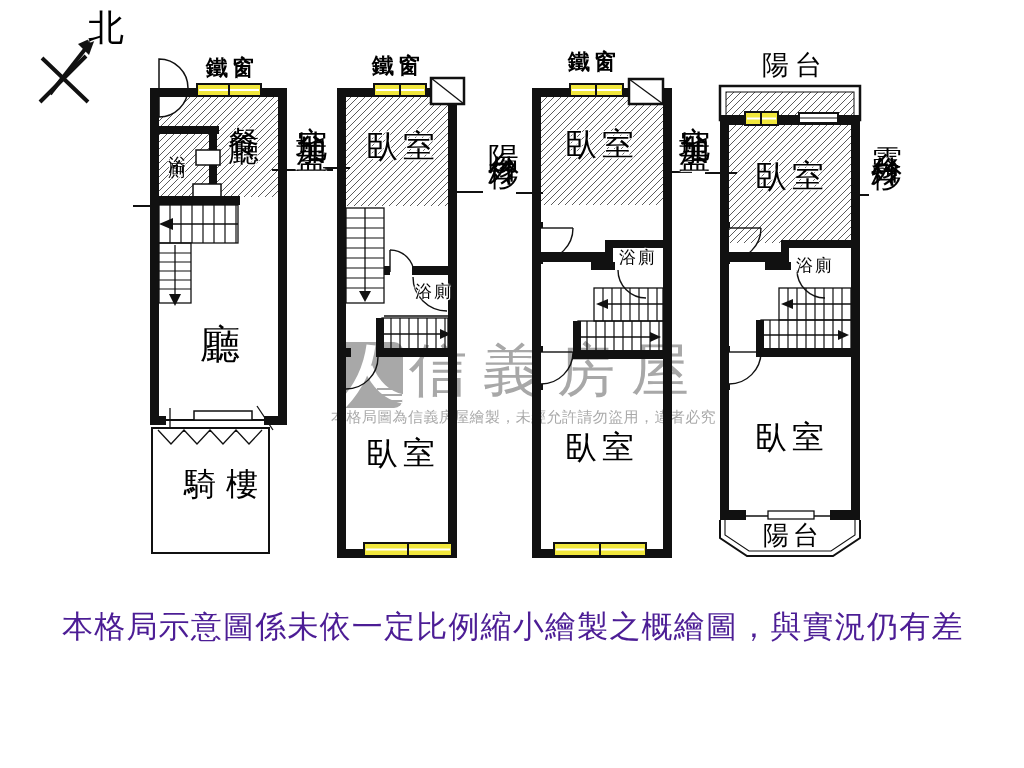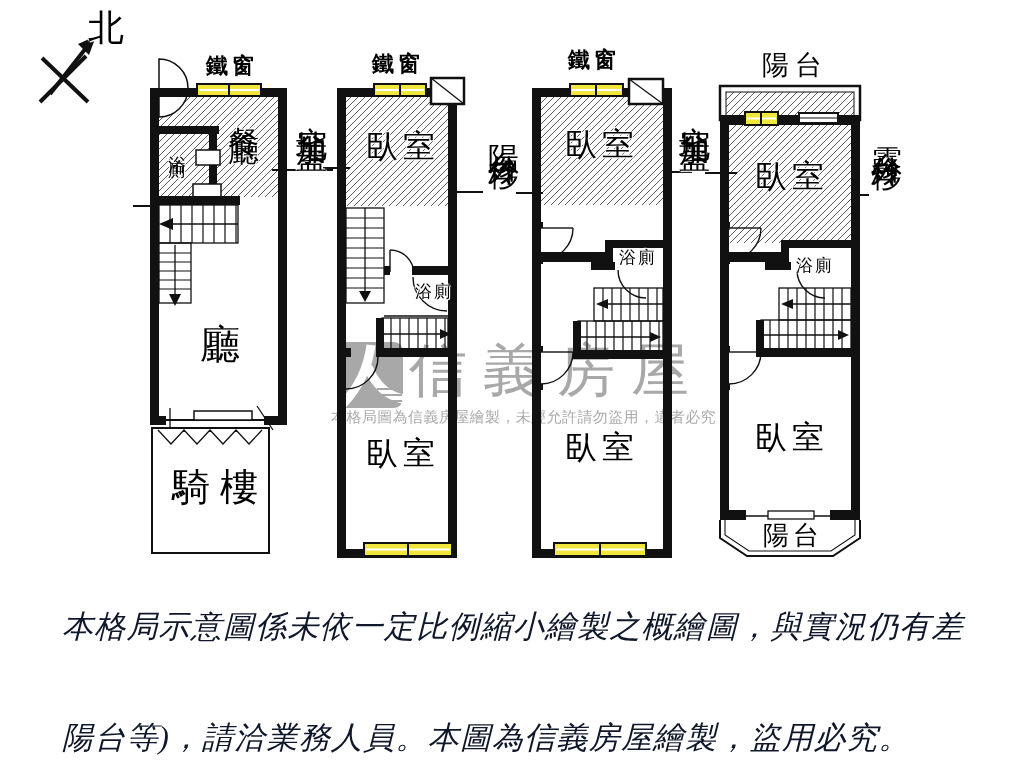--- a/index.html
+++ b/index.html
@@ -8,24 +8,24 @@
   svg{position:absolute;left:0;top:0;}
   .layer{position:absolute;left:0;top:0;width:1024px;height:768px;}
   .wall{fill:#111;}
   .thin{fill:none;stroke:#111;stroke-width:1.3px;}
   .thin2{fill:none;stroke:#111;stroke-width:2px;}
   .tread{fill:none;stroke:#111;stroke-width:1.2px;}
   .door{fill:none;stroke:#111;stroke-width:1.4px;}
   .lbl{position:absolute;color:#000;white-space:nowrap;line-height:1;
        text-shadow:0 0 2px #fff,0 0 2px #fff,1px 1px 0 #fff,-1px -1px 0 #fff;}
   .vtext{writing-mode:vertical-rl;text-orientation:upright;}
-  .bold{font-weight:bold;font-family:Liberation Mono, monospace;}
+  .bold{font-weight:bold;}
   .wm{position:absolute;white-space:nowrap;line-height:1;color:#a8a8a8;}
-  .disc{position:absolute;left:62px;color:#0f172a;font-size:31px;letter-spacing:1.2px;
-        white-space:nowrap;line-height:1;font-style:italic;}
+  .disc{position:absolute;left:62px;color:#4c1d95;font-size:31px;letter-spacing:1.2px;
+        white-space:nowrap;line-height:1;}
 </style>
 </head>
 <body>
 
 <div id="canvas">
 
   <div class="layer">
     <svg width="1024" height="768">
       <g transform="translate(337,342)">
         <rect x="0" y="0" width="66" height="66" rx="9" fill="#a8a8a8"></rect>
@@ -204,21 +204,21 @@
     </g>
   </svg>
 
   <div class="layer">
     <div class="lbl" style="left:88px;top:10px;font-size:36px;">北</div>
 
     <div class="lbl bold" style="left:206px;top:57px;font-size:22px;letter-spacing:4px;">鐵窗</div>
     <div class="lbl vtext" style="left:228px;top:102px;font-size:31px;letter-spacing:6px;">餐廳</div>
     <div class="lbl vtext" style="left:168px;top:141px;font-size:18px;letter-spacing:4px;">浴廁</div>
     <div class="lbl" style="left:200px;top:325px;font-size:40px;">廳</div>
-    <div class="lbl" style="left:172px;top:468px;font-size:38px;letter-spacing:10px;">騎樓</div>
+    <div class="lbl" style="left:184px;top:468px;font-size:32px;letter-spacing:10px;">騎樓</div>
     <div class="lbl vtext" style="left:296px;top:101px;font-size:31px;letter-spacing:5px;">空地加蓋</div>
 
     <div class="lbl bold" style="left:372px;top:55px;font-size:22px;letter-spacing:4px;">鐵窗</div>
     <div class="lbl" style="left:366px;top:130px;font-size:32px;letter-spacing:5px;">臥室</div>
     <div class="lbl" style="left:415px;top:283px;font-size:17px;letter-spacing:2px;">浴廁</div>
     <div class="lbl" style="left:366px;top:437px;font-size:32px;letter-spacing:5px;">臥室</div>
     <div class="lbl vtext" style="left:488px;top:121px;font-size:31px;letter-spacing:5px;">陽台外移</div>
 
     <div class="lbl bold" style="left:568px;top:51px;font-size:22px;letter-spacing:4px;">鐵窗</div>
     <div class="lbl" style="left:565px;top:128px;font-size:32px;letter-spacing:5px;">臥室</div>
@@ -227,15 +227,14 @@
     <div class="lbl vtext" style="left:679px;top:101px;font-size:31px;letter-spacing:5px;">空地加蓋</div>
 
     <div class="lbl" style="left:762px;top:52px;font-size:27px;letter-spacing:6px;">陽台</div>
     <div class="lbl" style="left:755px;top:160px;font-size:32px;letter-spacing:5px;">臥室</div>
     <div class="lbl" style="left:796px;top:257px;font-size:17px;letter-spacing:2px;">浴廁</div>
     <div class="lbl" style="left:755px;top:421px;font-size:32px;letter-spacing:5px;">臥室</div>
     <div class="lbl" style="left:763px;top:523px;font-size:26px;letter-spacing:4px;">陽台</div>
     <div class="lbl vtext" style="left:871px;top:122px;font-size:31px;letter-spacing:5px;">露台外移</div>
 
     <div class="disc" style="top:611px;">本格局示意圖係未依一定比例縮小繪製之概繪圖，與實況仍有差</div>
-    <div class="disc" style="top:722px;">陽台等)，請洽業務人員。本圖為信義房屋繪製，盜用必究。</div>
   </div>
 </div>
 
 </body></html>

